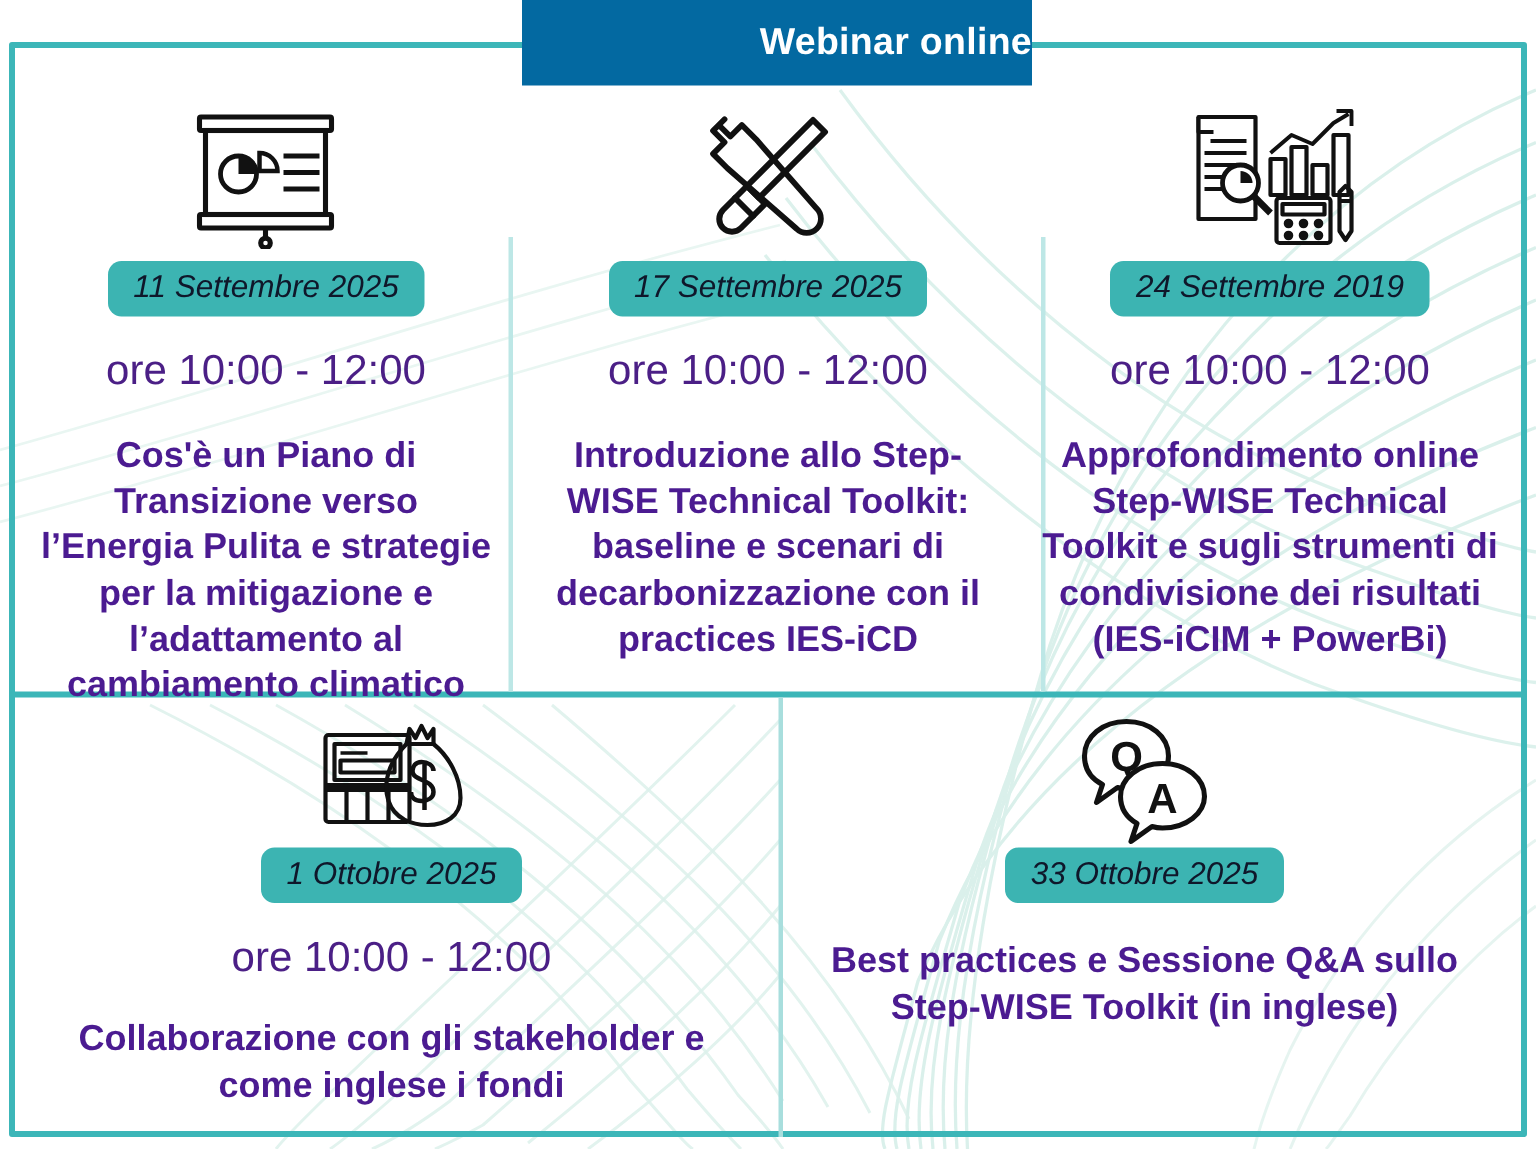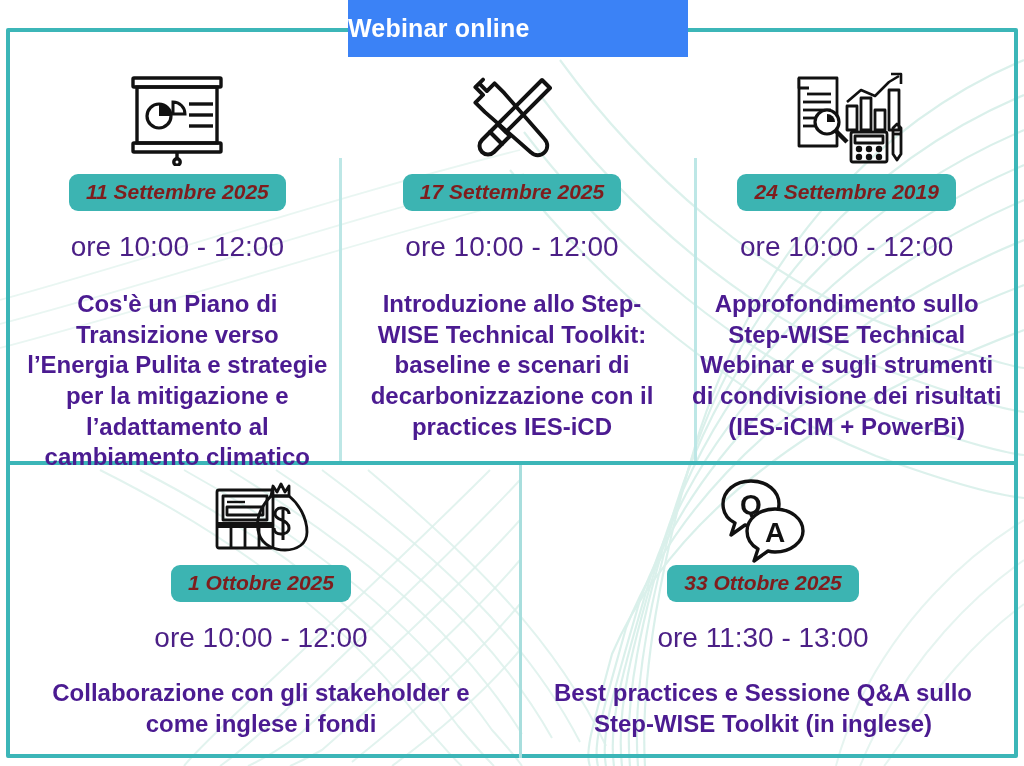--- a/index.html
+++ b/index.html
@@ -48,24 +48,24 @@
   }
   .vdiv.top-1 { left: 339px; top: 158px; height: 303px; }
   .vdiv.top-2 { left: 694px; top: 158px; height: 303px; }
   .vdiv.bot-1 { left: 519px; top: 465px; height: 293px; background: #a8dedd; }
 
   
   .banner {
     position: absolute;
     left: 348px; top: 0;
     width: 340px; height: 57px;
-    background: #3b82f6;
+    background: #0369a1;
     display: flex;
     align-items: center;
-    justify-content: flex-start;
+    justify-content: flex-end;
     z-index: 6;
   }
   .banner-text {
     color: #ffffff;
     font-size: 25px;
     font-weight: bold;
     letter-spacing: 0.2px;
     line-height: 1;
     white-space: nowrap;
   }
@@ -97,23 +97,23 @@
   .icon-wrap {
     height: 96px;
     display: flex;
     align-items: center;
     justify-content: center;
   }
   .grid-bottom .icon-wrap { height: 92px; }
 
   .date-badge {
     background: #3cb4b2;
-    color: #7f1d1d;
+    color: #0f172a;
     font-size: 21px;
-    font-weight: bold;
+    font-weight: normal;
     font-style: italic;
     padding: 7px 17px 8px 17px;
     border-radius: 9px;
     margin-top: 8px;
     white-space: nowrap;
     line-height: 1.05;
   }
   .grid-bottom .date-badge { margin-top: 0; }
 
   .time {
@@ -263,21 +263,21 @@
           <circle cx="94" cy="79" r="1.8" fill="#111111"></circle>
           <circle cx="74" cy="87" r="1.8" fill="#111111"></circle>
           <circle cx="84" cy="87" r="1.8" fill="#111111"></circle>
           <circle cx="94" cy="87" r="1.8" fill="#111111"></circle>
           <path d="M108,58 L112,54 L116,58 L116,84 L112,90 L108,84 Z"></path>
           <line x1="108" y1="64" x2="116" y2="64"></line>
         </svg>
       </div>
       <div class="date-badge">24 Settembre 2019</div>
       <div class="time">ore 10:00 - 12:00</div>
-      <div class="desc">Approfondimento sullo Step-WISE Technical Webinar e sugli strumenti di condivisione dei risultati (IES-iCIM + PowerBi)</div>
+      <div class="desc">Approfondimento online Step-WISE Technical Toolkit e sugli strumenti di condivisione dei risultati (IES-iCIM + PowerBi)</div>
     </div>
   </div>
 
   <div class="grid-bottom">
 
     <div class="cell wide-desc">
       <div class="icon-wrap">
         <svg class="ico" width="104" height="90" viewBox="0 0 104 90" fill="none" stroke="#111111" stroke-width="2.8" stroke-linejoin="round">
           <rect x="8" y="16" width="56" height="58" rx="2"></rect>
           <rect x="14" y="22" width="44" height="24"></rect>
@@ -300,18 +300,17 @@
     <div class="cell wide-desc">
       <div class="icon-wrap">
         <svg class="ico" width="92" height="88" viewBox="0 0 92 88" fill="none" stroke="#111111" stroke-width="3.4" stroke-linejoin="round">
           <path d="M34,6 C18,6 6,16 6,29 C6,37 10,44 18,48 L14,60 L28,50 C30,50.6 32,51 34,51 C50,51 62,41 62,29 C62,16 50,6 34,6 Z"></path>
           <text x="34" y="39" font-family="'Liberation Sans',sans-serif" font-size="28" font-weight="bold" fill="#111111" stroke="none" text-anchor="middle">Q</text>
           <path d="M58,34 C42,34 30,44 30,56 C30,64 34,70 41,74 L37,86 L51,76 C53,76.6 55,77 58,77 C74,77 86,67 86,56 C86,44 74,34 58,34 Z" fill="#ffffff"></path>
           <text x="58" y="67" font-family="'Liberation Sans',sans-serif" font-size="28" font-weight="bold" fill="#111111" stroke="none" text-anchor="middle">A</text>
         </svg>
       </div>
       <div class="date-badge">33 Ottobre 2025</div>
-      <div class="time">ore 11:30 - 13:00</div>
       <div class="desc">Best practices e Sessione Q&amp;A sullo Step-WISE Toolkit (in inglese)</div>
     </div>
   </div>
 
 </div>
 
 </body></html>

